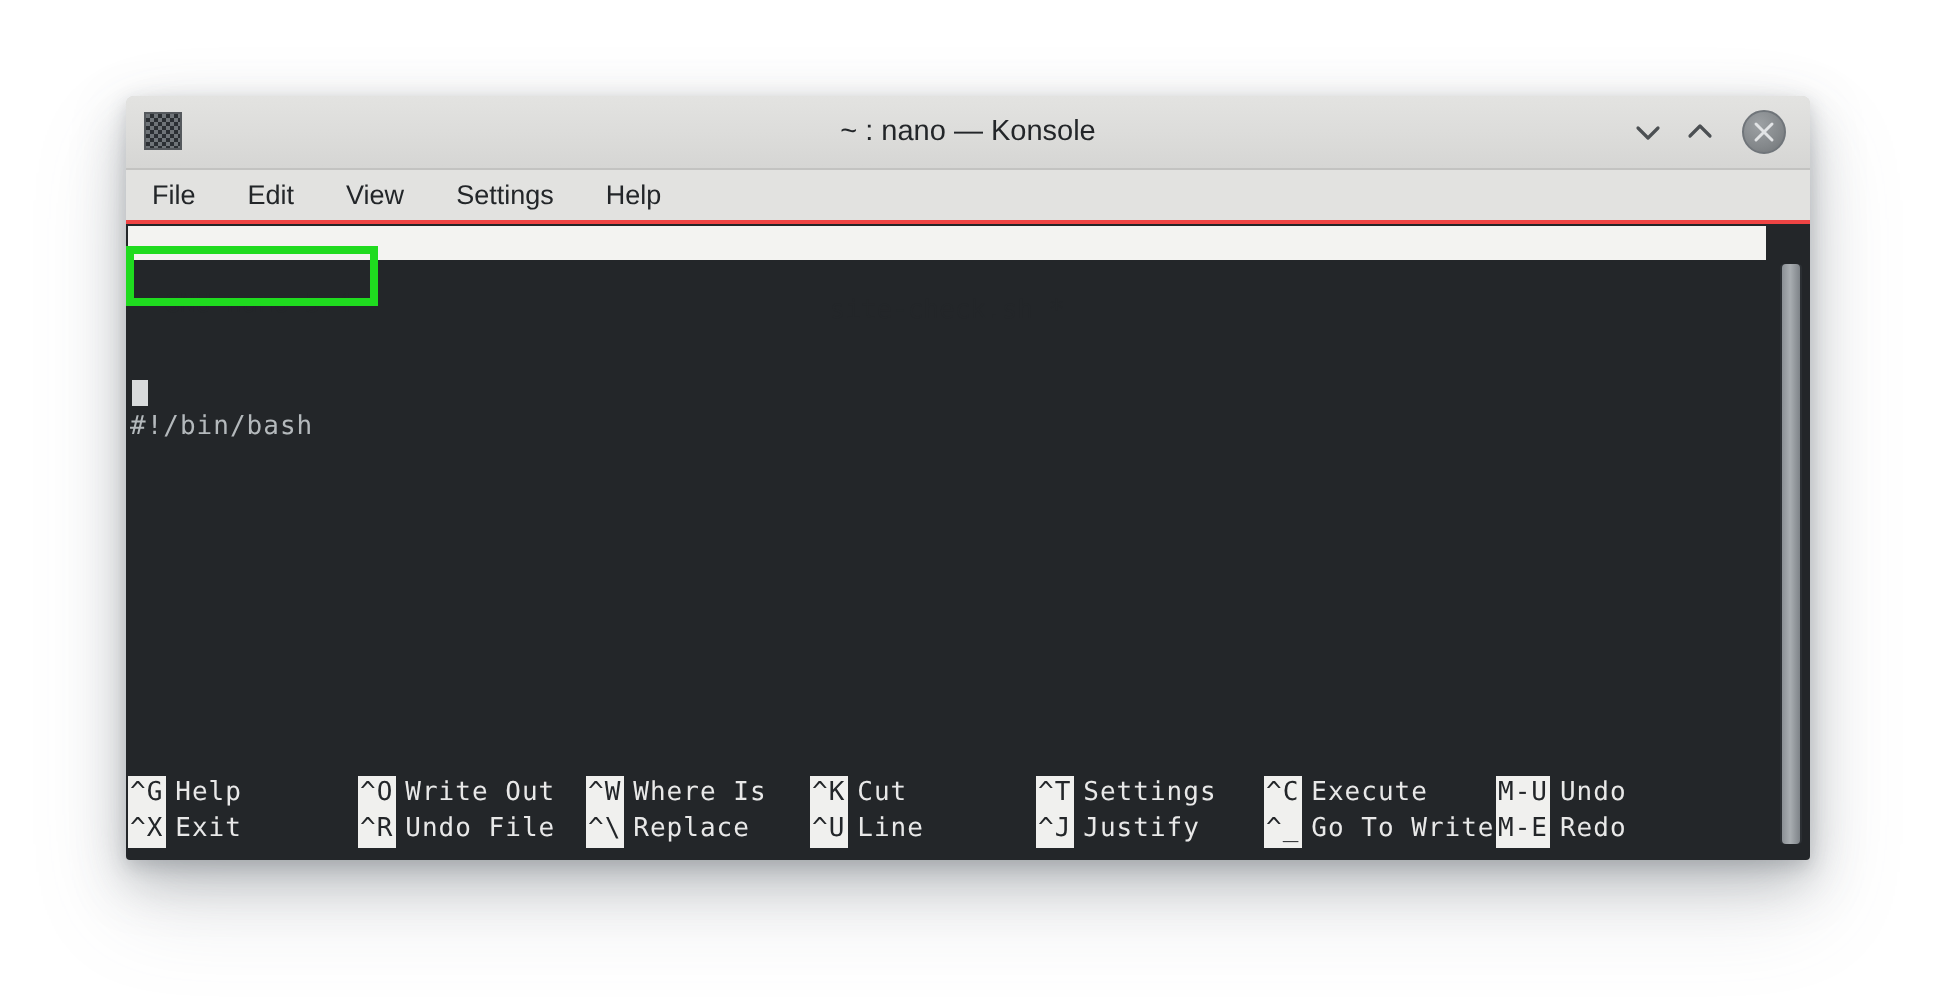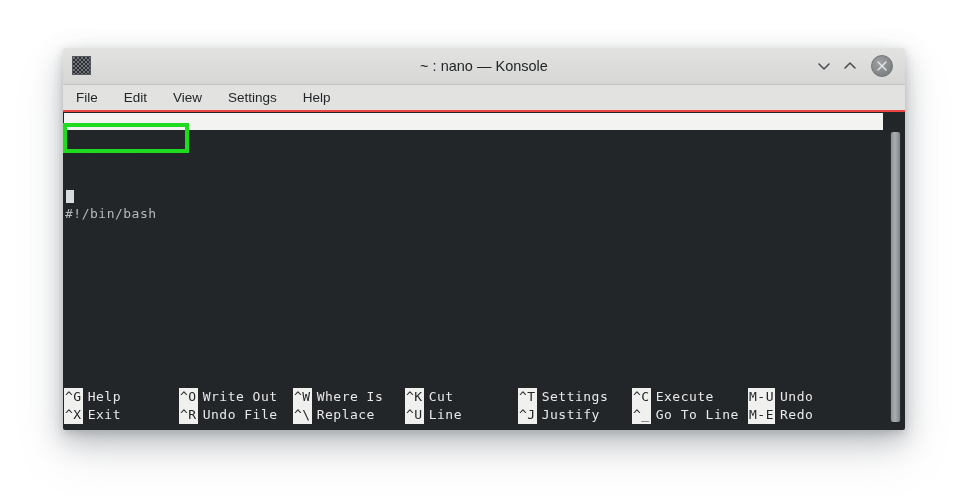--- a/index.html
+++ b/index.html
@@ -332,21 +332,21 @@
           <div class="sc" style="width:113px">
             <span class="sc-key">^U</span>
             <span class="sc-label">Line</span>
           </div>
           <div class="sc" style="width:114px">
             <span class="sc-key">^J</span>
             <span class="sc-label">Justify</span>
           </div>
           <div class="sc" style="width:116px">
             <span class="sc-key">^_</span>
-            <span class="sc-label">Go To Line</span>
+            <span class="sc-label">Go To Write</span>
           </div>
           <div class="sc">
             <span class="sc-key">M-E</span>
             <span class="sc-label">Redo</span>
           </div>
         </div>
 
       </div>
     </div>
   </div>

